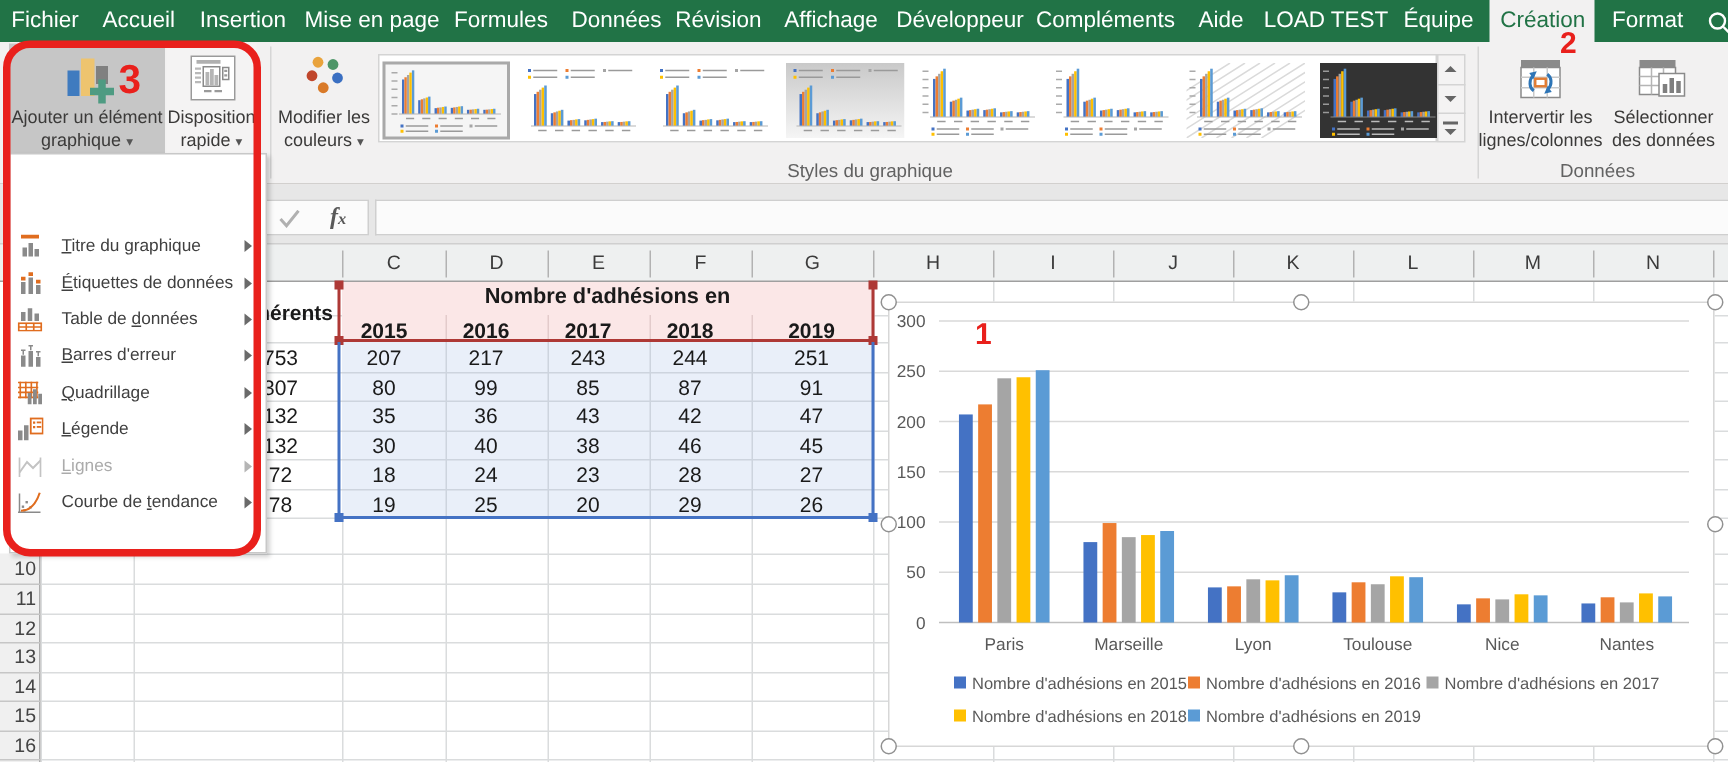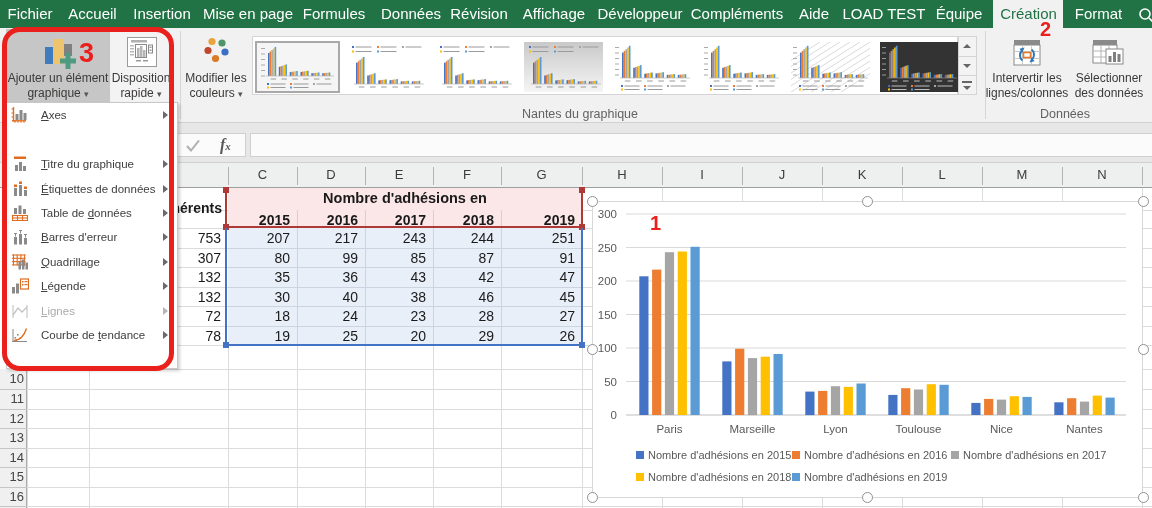--- a/index.html
+++ b/index.html
@@ -9,21 +9,21 @@
 .vline{position:absolute;background:#d6d6d6;width:1px;}
 .hgrid{position:absolute;background:#dadcdd;height:1px;left:27px;right:0;}
 .vgrid{position:absolute;background:#dadcdd;width:1px;top:23px;bottom:0;}
 .mitem{position:absolute;left:0;height:24.5px;width:100%;display:flex;align-items:center;}
 .mico{width:18px;height:16px;margin-left:4px;flex:none;}
 .mtxt{margin-left:12px;font-size:11.5px;color:#404040;white-space:nowrap;}
 .marr{position:absolute;right:9px;width:0;height:0;border-left:5px solid #6a6a6a;border-top:4px solid transparent;border-bottom:4px solid transparent;}
 .dis .mtxt{color:#ababab;}
 .dis .marr{border-left-color:#b5b5b5;}
 u{text-decoration:underline;}
-.cellnum{position:absolute;font-size:14px;color:#1a1a1a;text-align:right;}
+.cellnum{position:absolute;font-size:14px;color:#1a1a1a;text-align:center;}
 .handle{position:absolute;width:11px;height:11px;border-radius:50%;background:#fff;border:1.5px solid #919191;box-sizing:border-box;}
 .sq{position:absolute;width:6px;height:6px;}
 .rednum{position:absolute;color:#e9201c;font-weight:bold;font-size:22px;}
 .btxt{position:absolute;text-align:center;font-size:12px;color:#3b3a39;line-height:14.5px;}
 </style></head>
 <body>
 
 
 <div class="ab" style="left:0;top:163px;width:1152px;height:345px;overflow:hidden;">
     <div class="hgrid" style="top:47.0px;"></div>
@@ -679,58 +679,34 @@
     </g>
 <rect x="14" y="10" width="17" height="15" fill="#fff" stroke="#8a8a8a"></rect>
 <g fill="#7f7f7f">
       <rect x="16.5" y="17" width="3" height="6"></rect>
       <rect x="21" y="13" width="3" height="10"></rect>
       <rect x="25.5" y="15" width="3" height="8"></rect>
     </g>
 </svg>
 <div class="btxt" style="left:1067px;top:71px;width:84px;">Sélectionner<br>des données</div>
 
-<div class="ab" style="left:380px;top:107px;width:400px;text-align:center;font-size:12.5px;color:#626262;">Nantes du graphique</div>
+<div class="ab" style="left:380px;top:107px;width:400px;text-align:center;font-size:12.5px;color:#626262;">Styles du graphique</div>
 <div class="ab" style="left:985px;top:107px;width:160px;text-align:center;font-size:12.5px;color:#626262;">Données</div>
 
 
 <div class="ab" style="left:0;top:123px;width:1152px;height:40px;background:#e7e7e7;border-bottom:1px solid #cfcfcf;box-sizing:border-box;"></div>
 <div class="ab" style="left:158px;top:133px;width:88px;height:24px;background:#fbfbfb;border:1px solid #cfcfcf;box-sizing:border-box;"></div>
 <div class="ab" style="left:250px;top:133px;width:902px;height:24px;background:#fbfbfb;border:1px solid #cfcfcf;border-right:none;box-sizing:border-box;"></div>
 <svg class="ab" style="left:186px;top:140px;" width="14" height="12" viewBox="0 0 14 12">
     <path d="M1 6 l4 4.5 L13 0.5" fill="none" stroke="#b0b0b0" stroke-width="2"></path>
   </svg>
 <div class="ab" style="left:220px;top:136px;width:24px;height:22px;font-family:'Liberation Serif',serif;font-style:italic;font-weight:bold;font-size:16px;color:#595959;">f<span style="font-size:11px;">x</span></div>
 
 
 <div class="ab" style="left:6px;top:102px;width:172px;height:267px;background:#fff;border:1px solid #c8c8c8;box-sizing:border-box;box-shadow:2px 2px 3px rgba(0,0,0,0.18);">
-<div class="mitem" style="top:0.0px;">
-      <svg class="mico" viewBox="0 0 18 16">
-        <g stroke="#e06d1f" stroke-width="1.4">
-          <line x1="2.5" y1="0" x2="2.5" y2="14.5"></line>
-          <line x1="1" y1="13.8" x2="15" y2="13.8"></line>
-        </g>
-        <g stroke="#e06d1f" stroke-width="1">
-          <line x1="0.5" y1="2" x2="2.5" y2="2"></line>
-          <line x1="0.5" y1="6" x2="2.5" y2="6"></line>
-          <line x1="0.5" y1="10" x2="2.5" y2="10"></line>
-          <line x1="4" y1="13.8" x2="4" y2="15.8"></line>
-          <line x1="7" y1="13.8" x2="7" y2="15.8"></line>
-          <line x1="10" y1="13.8" x2="10" y2="15.8"></line>
-          <line x1="13" y1="13.8" x2="13" y2="15.8"></line>
-        </g>
-        <g fill="#8a8a8a">
-          <rect x="4.5" y="7" width="3" height="6"></rect>
-          <rect x="8.5" y="3" width="3" height="10"></rect>
-          <rect x="12.5" y="6" width="3" height="7"></rect>
-        </g>
-      </svg>
-      <span class="mtxt"><u>A</u>xes</span>
-      <span class="marr"></span>
-    </div>
     <div class="mitem" style="top:48.9px;">
       <svg class="mico" viewBox="0 0 18 16">
         <rect x="3" y="0.5" width="12" height="2.5" fill="#e06d1f"></rect>
         <g fill="#8a8a8a">
           <rect x="4" y="9" width="3" height="6"></rect>
           <rect x="8" y="6" width="3" height="9"></rect>
           <rect x="12" y="10" width="3" height="5"></rect>
         </g>
       </svg>
       <span class="mtxt"><u>T</u>itre du graphique</span>

